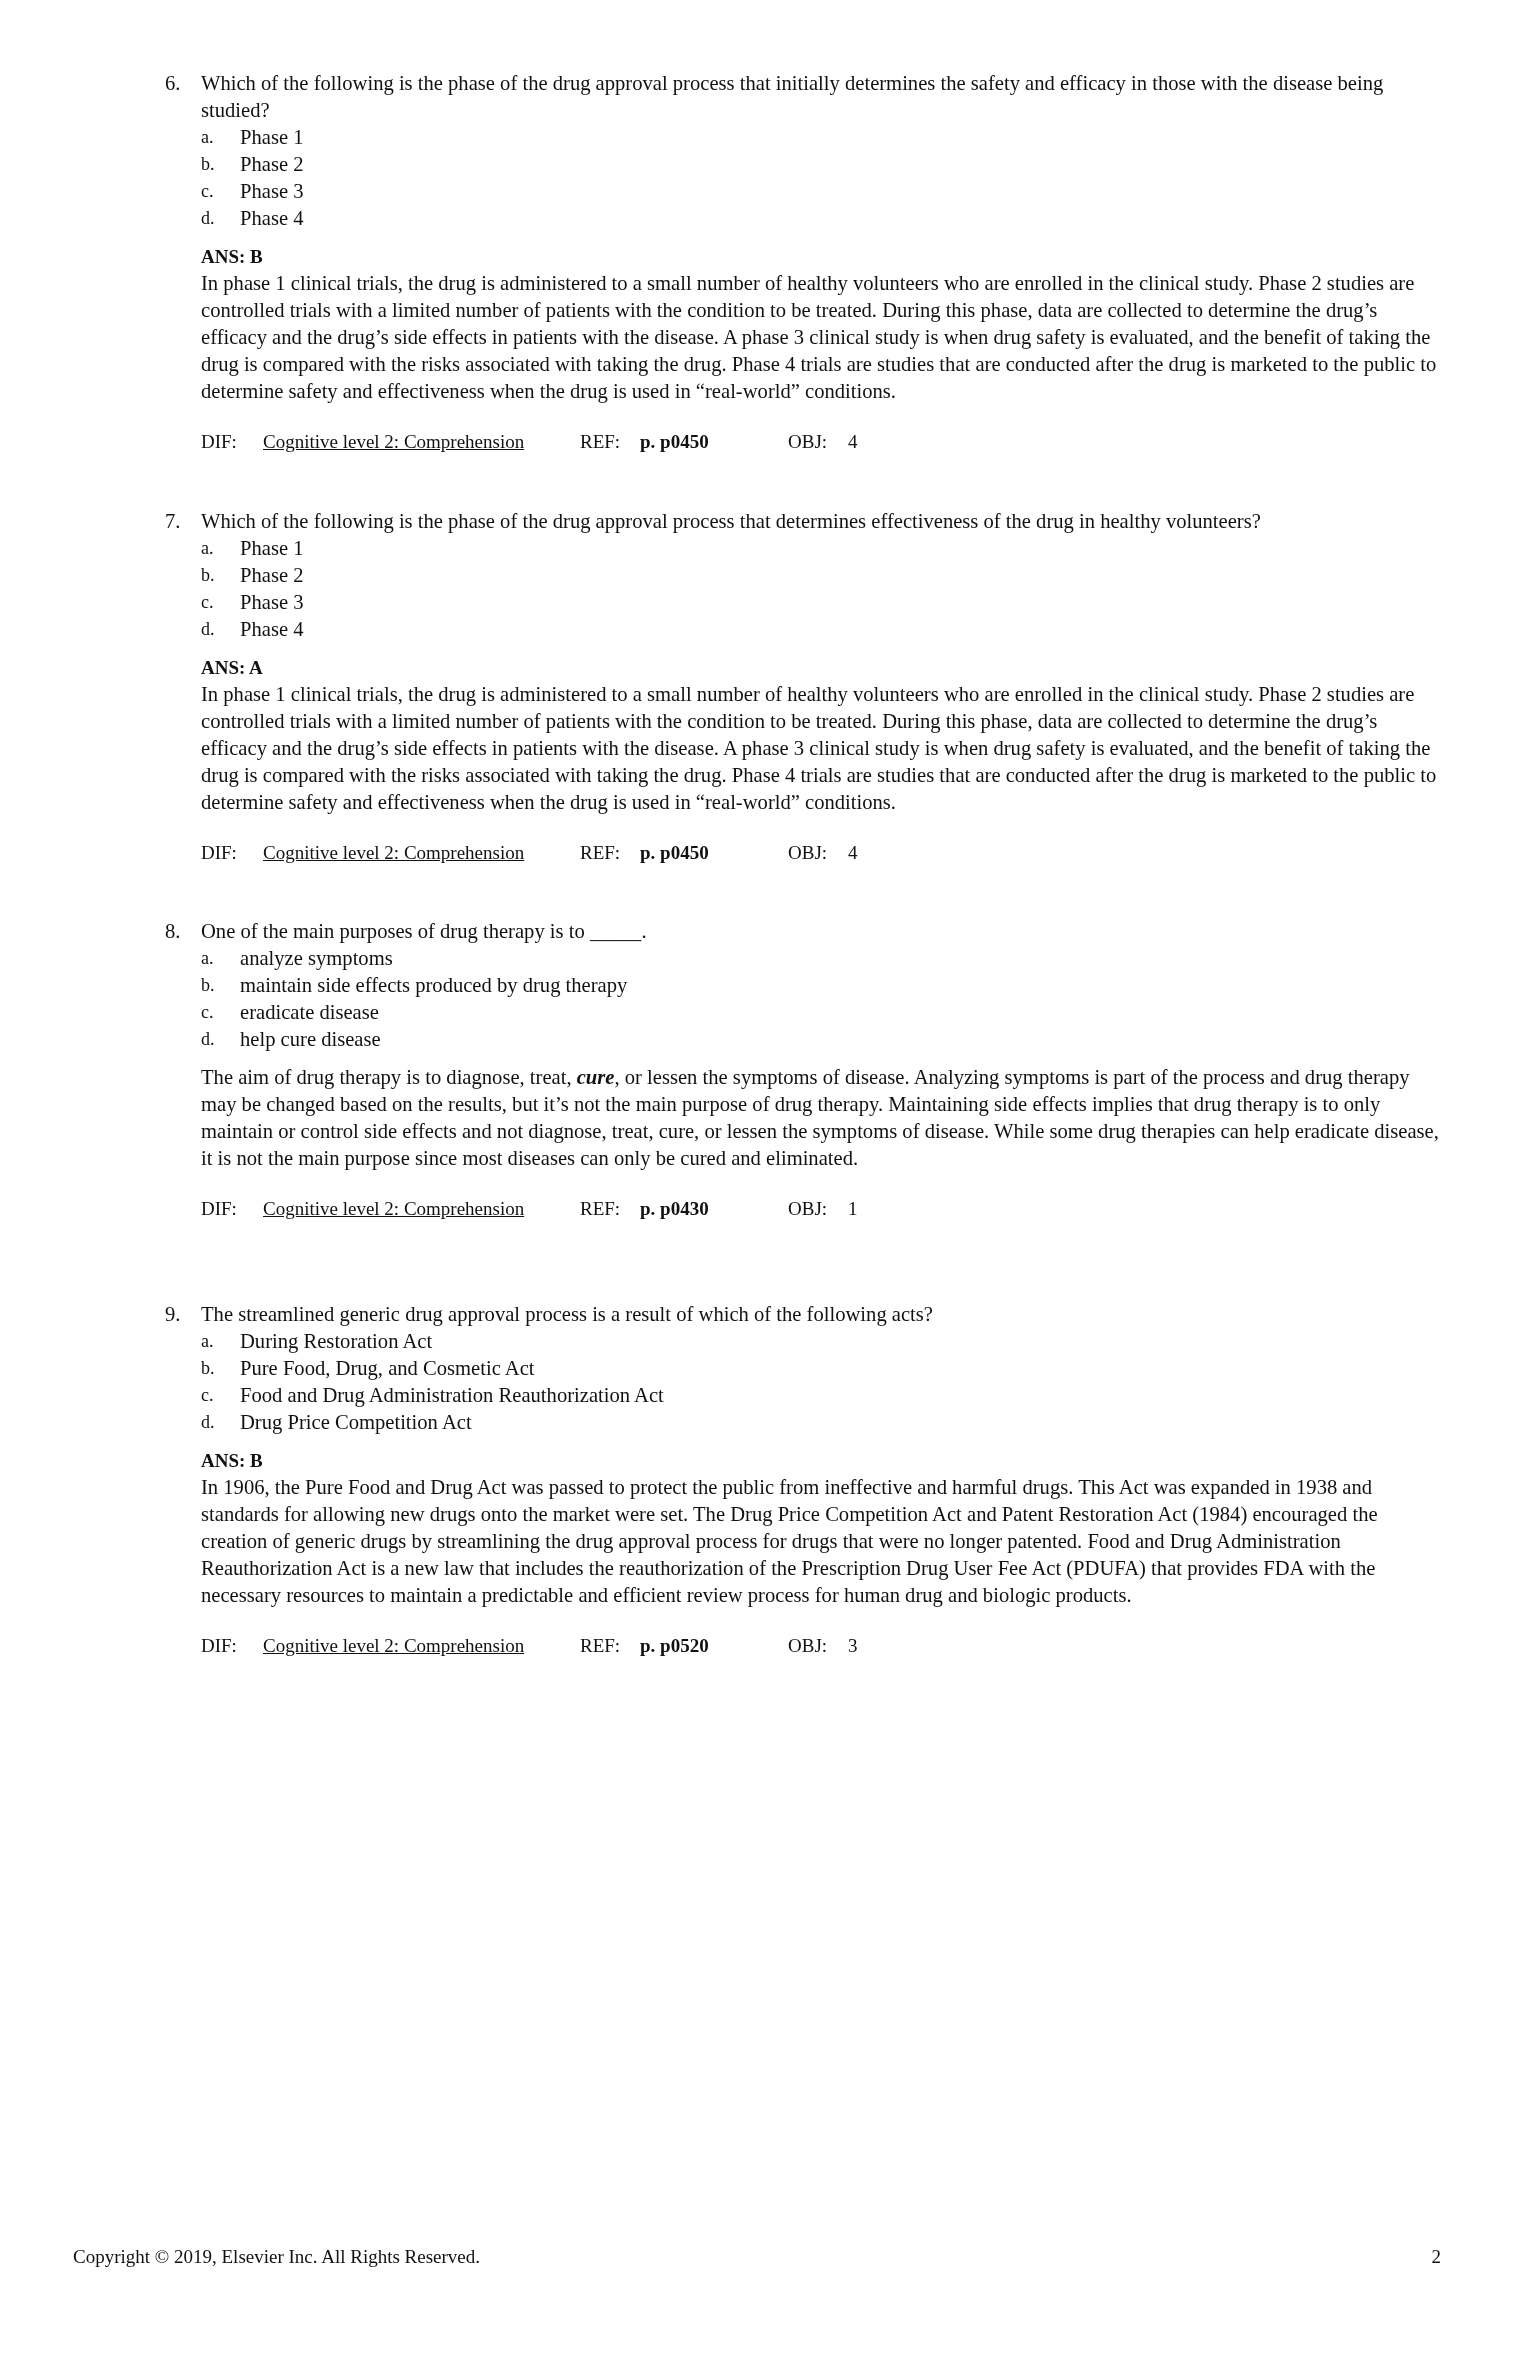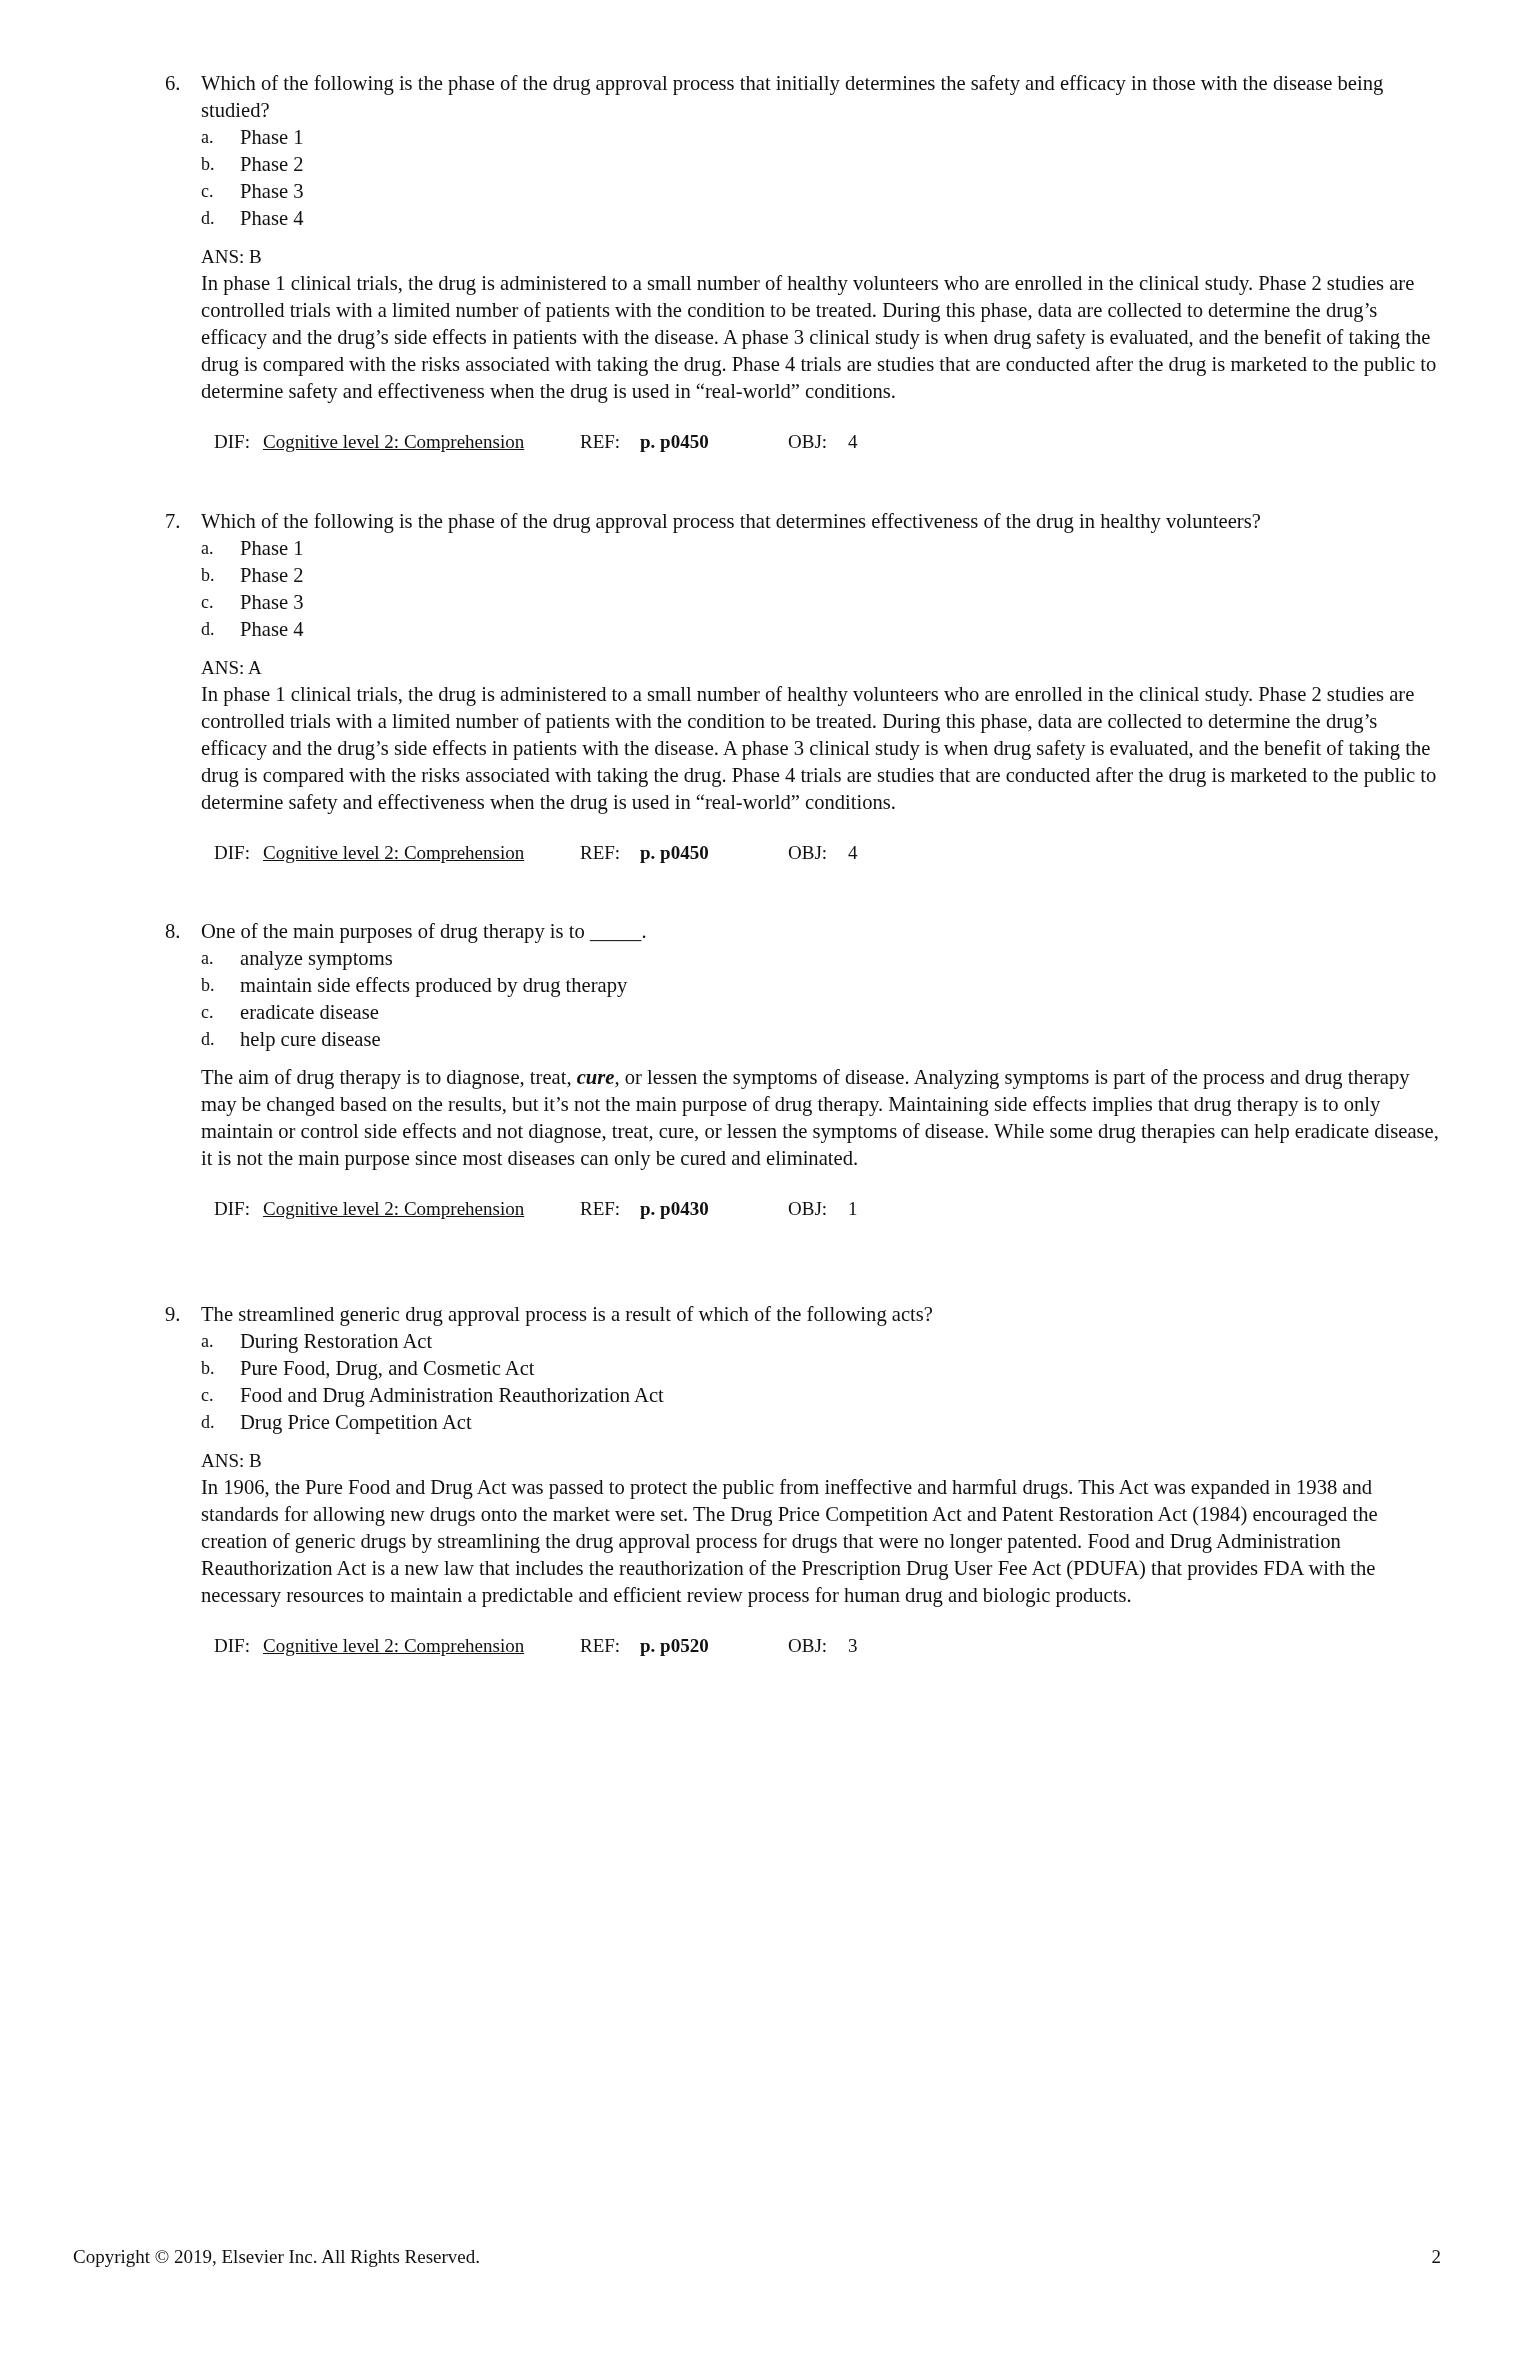--- a/index.html
+++ b/index.html
@@ -10,25 +10,25 @@
   }
   .page { position: absolute; left: 0; top: 0; width: 1538px; height: 2377px; }
   .question { position: absolute; left: 165px; width: 1280px; }
   .q-head { position: relative; padding-left: 36px; }
   .q-num { position: absolute; left: 0; top: 0; }
   .q-stem { display: block; }
   .options { padding-left: 36px; margin: 0; }
   .option { position: relative; padding-left: 39px; }
   .opt-letter { position: absolute; left: 0; top: 0; font-size: 18px; }
   .answer-block { padding-left: 36px; margin-top: 11.2px; }
-  .ans { display: block; font-size: 19px; }
+  .ans { display: block; font-size: 19px; font-weight: bold; }
   .rationale { display: block; }
   .meta { display: block; margin-top: 22.4px; font-size: 19px; white-space: pre; }
   .meta span { display: inline-block; }
-  .m-dif { width: 62px; text-align: center; }
+  .m-dif { width: 62px; }
   .m-difval { width: 317px; text-decoration: underline; }
   .m-ref { width: 60px; }
   .m-refval { width: 128px; font-weight: bold; }
   .m-obj { width: 60px; margin-left: 20px; }
   .footer { position: absolute; top: 2243px; left: 69px; width: 1372px; font-size: 19px; }
   .footer .copy { position: absolute; left: 4px; }
   .footer .pg { position: absolute; right: 0; }
   em { font-style: italic; font-weight: bold; }
 </style>
 </head>

